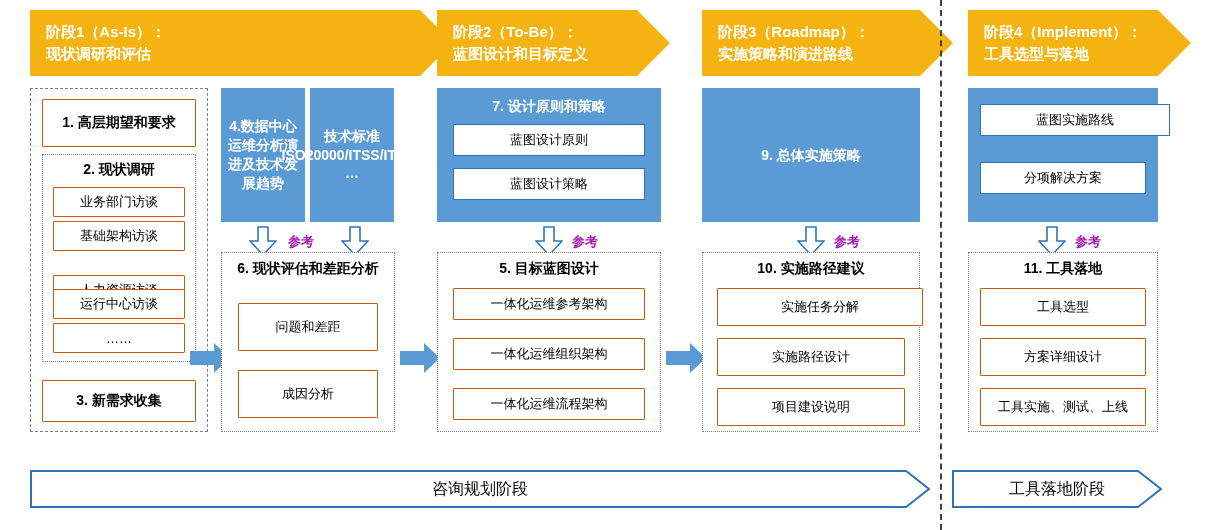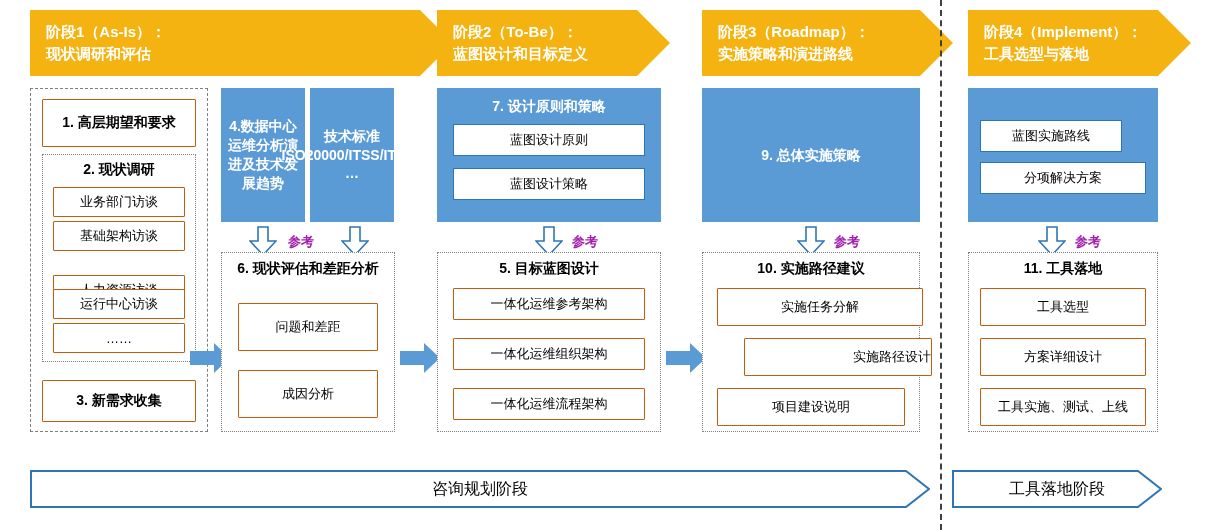--- a/index.html
+++ b/index.html
@@ -283,31 +283,31 @@
       <polygon points="9,1 19,1 19,15 27,15 14,29 1,15 9,15" fill="#ffffff" stroke="#2E75B6" stroke-width="1.6"></polygon>
     </svg>
   </div>
   <div class="ref-label" style="left:834px; top:233px;">参考</div>
 
   <div class="box dotted-panel" style="left:702px; top:252px; width:218px; height:180px;"></div>
   <div class="panel-title" style="left:702px; top:259px; width:218px;">10. 实施路径建议</div>
   <div class="box white-item" style="left:717px; top:288px; width:206px; height:38px;">
     <span>实施任务分解</span>
   </div>
-  <div class="box white-item" style="left:744px; top:338px; width:188px; height:38px;justify-content:flex-end;">
+  <div class="box white-item" style="left:717px; top:338px; width:188px; height:38px;">
     <span>实施路径设计</span>
   </div>
   <div class="box white-item" style="left:717px; top:388px; width:188px; height:38px;">
     <span>项目建设说明</span>
   </div>
 
   <div class="divider" style="left:940px;"></div>
 
   <div class="box blue-fill" style="left:968px; top:88px; width:190px; height:134px;"></div>
-  <div class="box white-item-blue" style="left:980px; top:120px; width:142px; height:32px;">
+  <div class="box white-item-blue" style="left:980px; top:104px; width:190px; height:32px;">
     <span>蓝图实施路线</span>
   </div>
   <div class="box white-item-blue" style="left:980px; top:162px; width:166px; height:32px;">
     <span>分项解决方案</span>
   </div>
 
   <div class="down-arrow" style="left:1038px; top:226px;">
     <svg width="28" height="30" viewBox="0 0 28 30">
       <polygon points="9,1 19,1 19,15 27,15 14,29 1,15 9,15" fill="#ffffff" stroke="#2E75B6" stroke-width="1.6"></polygon>
     </svg>

